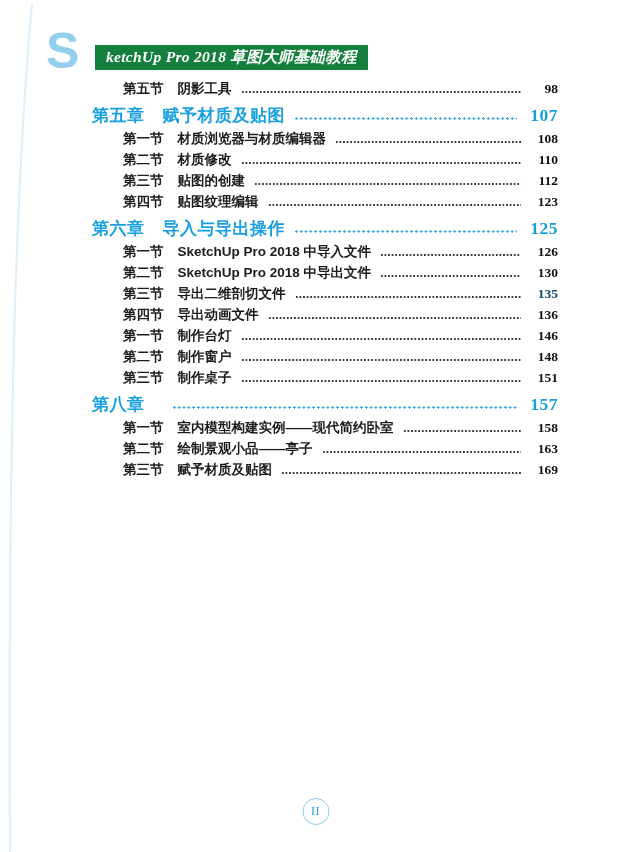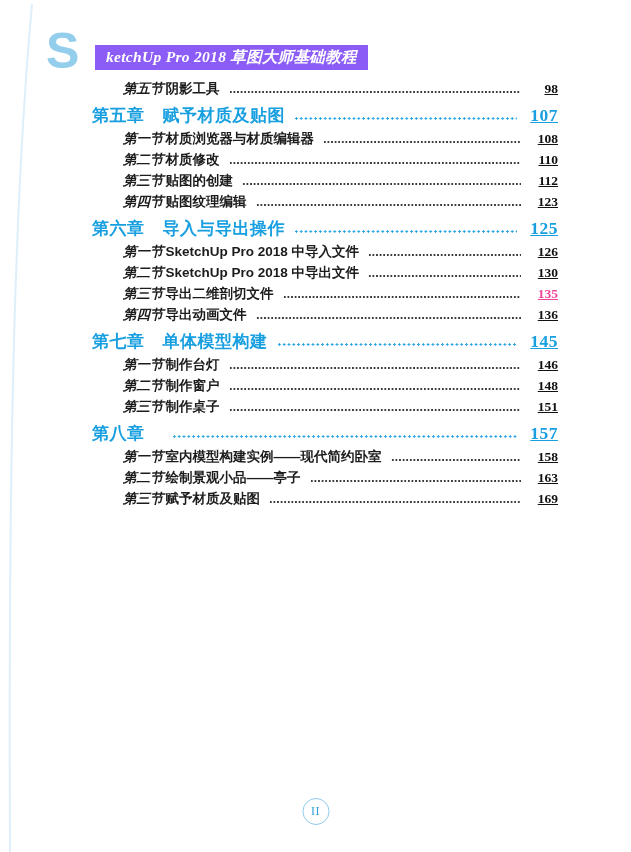--- a/index.html
+++ b/index.html
@@ -16,55 +16,55 @@
   
   .logo-s{
     position:absolute;left:46px;top:26px;
     font-size:50px;line-height:50px;font-weight:bold;
     color:#93ceec;
     font-family:"Liberation Sans","DejaVu Sans",sans-serif;
   }
   .banner{
     position:absolute;left:95px;top:45px;
     height:25px;min-width:235px;
-    background:#8b5cf6;
+    background:#15803d;
     color:#ffffff;
     display:flex;align-items:center;
     padding:0 11px;
     font-family:"Liberation Serif","DejaVu Serif",serif;
     font-style:italic;font-weight:bold;
     font-size:15.5px;letter-spacing:0.3px;
     white-space:nowrap;
   }
 
   
   .toc{position:absolute;left:92px;right:73px;top:78px;}
   .row{display:flex;align-items:center;white-space:nowrap;}
   .section-row{height:21px;padding-left:31px;font-size:13.5px;font-weight:bold;color:#1c1c1c;}
   .chapter-row{height:26px;margin-top:3px;font-size:17px;font-weight:bold;color:#189fe0;letter-spacing:0.5px;}
-  .sec-label{margin-right:2px;font-style:italic;}
+  .sec-label{margin-right:14px;}
   .ch-label{margin-right:18px;}
   .leader{
     flex:1;height:4px;position:relative;top:3px;
     margin:0 7px 0 9px;
     background-image:radial-gradient(circle,#3a3a3a 0.85px,transparent 1px);
     background-size:3.6px 4px;background-repeat:repeat-x;background-position:left center;
   }
   .chapter-row .leader{
     height:5px;
     background-image:radial-gradient(circle,#2ea6e4 1.05px,transparent 1.25px);
     background-size:4.8px 5px;
   }
   .page-num{
     min-width:30px;text-align:right;
     font-family:"Liberation Serif","DejaVu Serif",serif;
-    font-weight:700;font-size:13.5px;color:#111111;text-decoration:underline;
+    font-weight:700;font-size:13.5px;color:#111111;
   }
   .chapter-row .page-num{font-size:17.5px;color:#189fe0;min-width:34px;}
-  .bold-num{font-weight:900;color:#ec4899;}
+  .bold-num{font-weight:900;color:#0c4a6e;}
 
   
   .page-badge{
     position:absolute;left:50%;top:798px;transform:translateX(-50%);
     width:25px;height:25px;border-radius:50%;
     border:1.4px solid #8fcbec;
     display:flex;align-items:center;justify-content:center;
     color:#2e9fd8;
     font-family:"Liberation Serif","DejaVu Serif",serif;
     font-weight:normal;font-size:12px;letter-spacing:0.5px;
@@ -146,26 +146,20 @@
         <span class="title">导出二维剖切文件</span>
         <span class="leader"></span>
         <span class="page-num bold-num">135</span>
       </div>
       <div class="row section-row">
         <span class="sec-label">第四节</span>
         <span class="title">导出动画文件</span>
         <span class="leader"></span>
         <span class="page-num">136</span>
       </div>
-      <div class="row chapter-row">
-        <span class="ch-label">第七章</span>
-        <span class="title">单体模型构建</span>
-        <span class="leader"></span>
-        <span class="page-num">145</span>
-      </div>
       <div class="row section-row">
         <span class="sec-label">第一节</span>
         <span class="title">制作台灯</span>
         <span class="leader"></span>
         <span class="page-num">146</span>
       </div>
       <div class="row section-row">
         <span class="sec-label">第二节</span>
         <span class="title">制作窗户</span>
         <span class="leader"></span>

